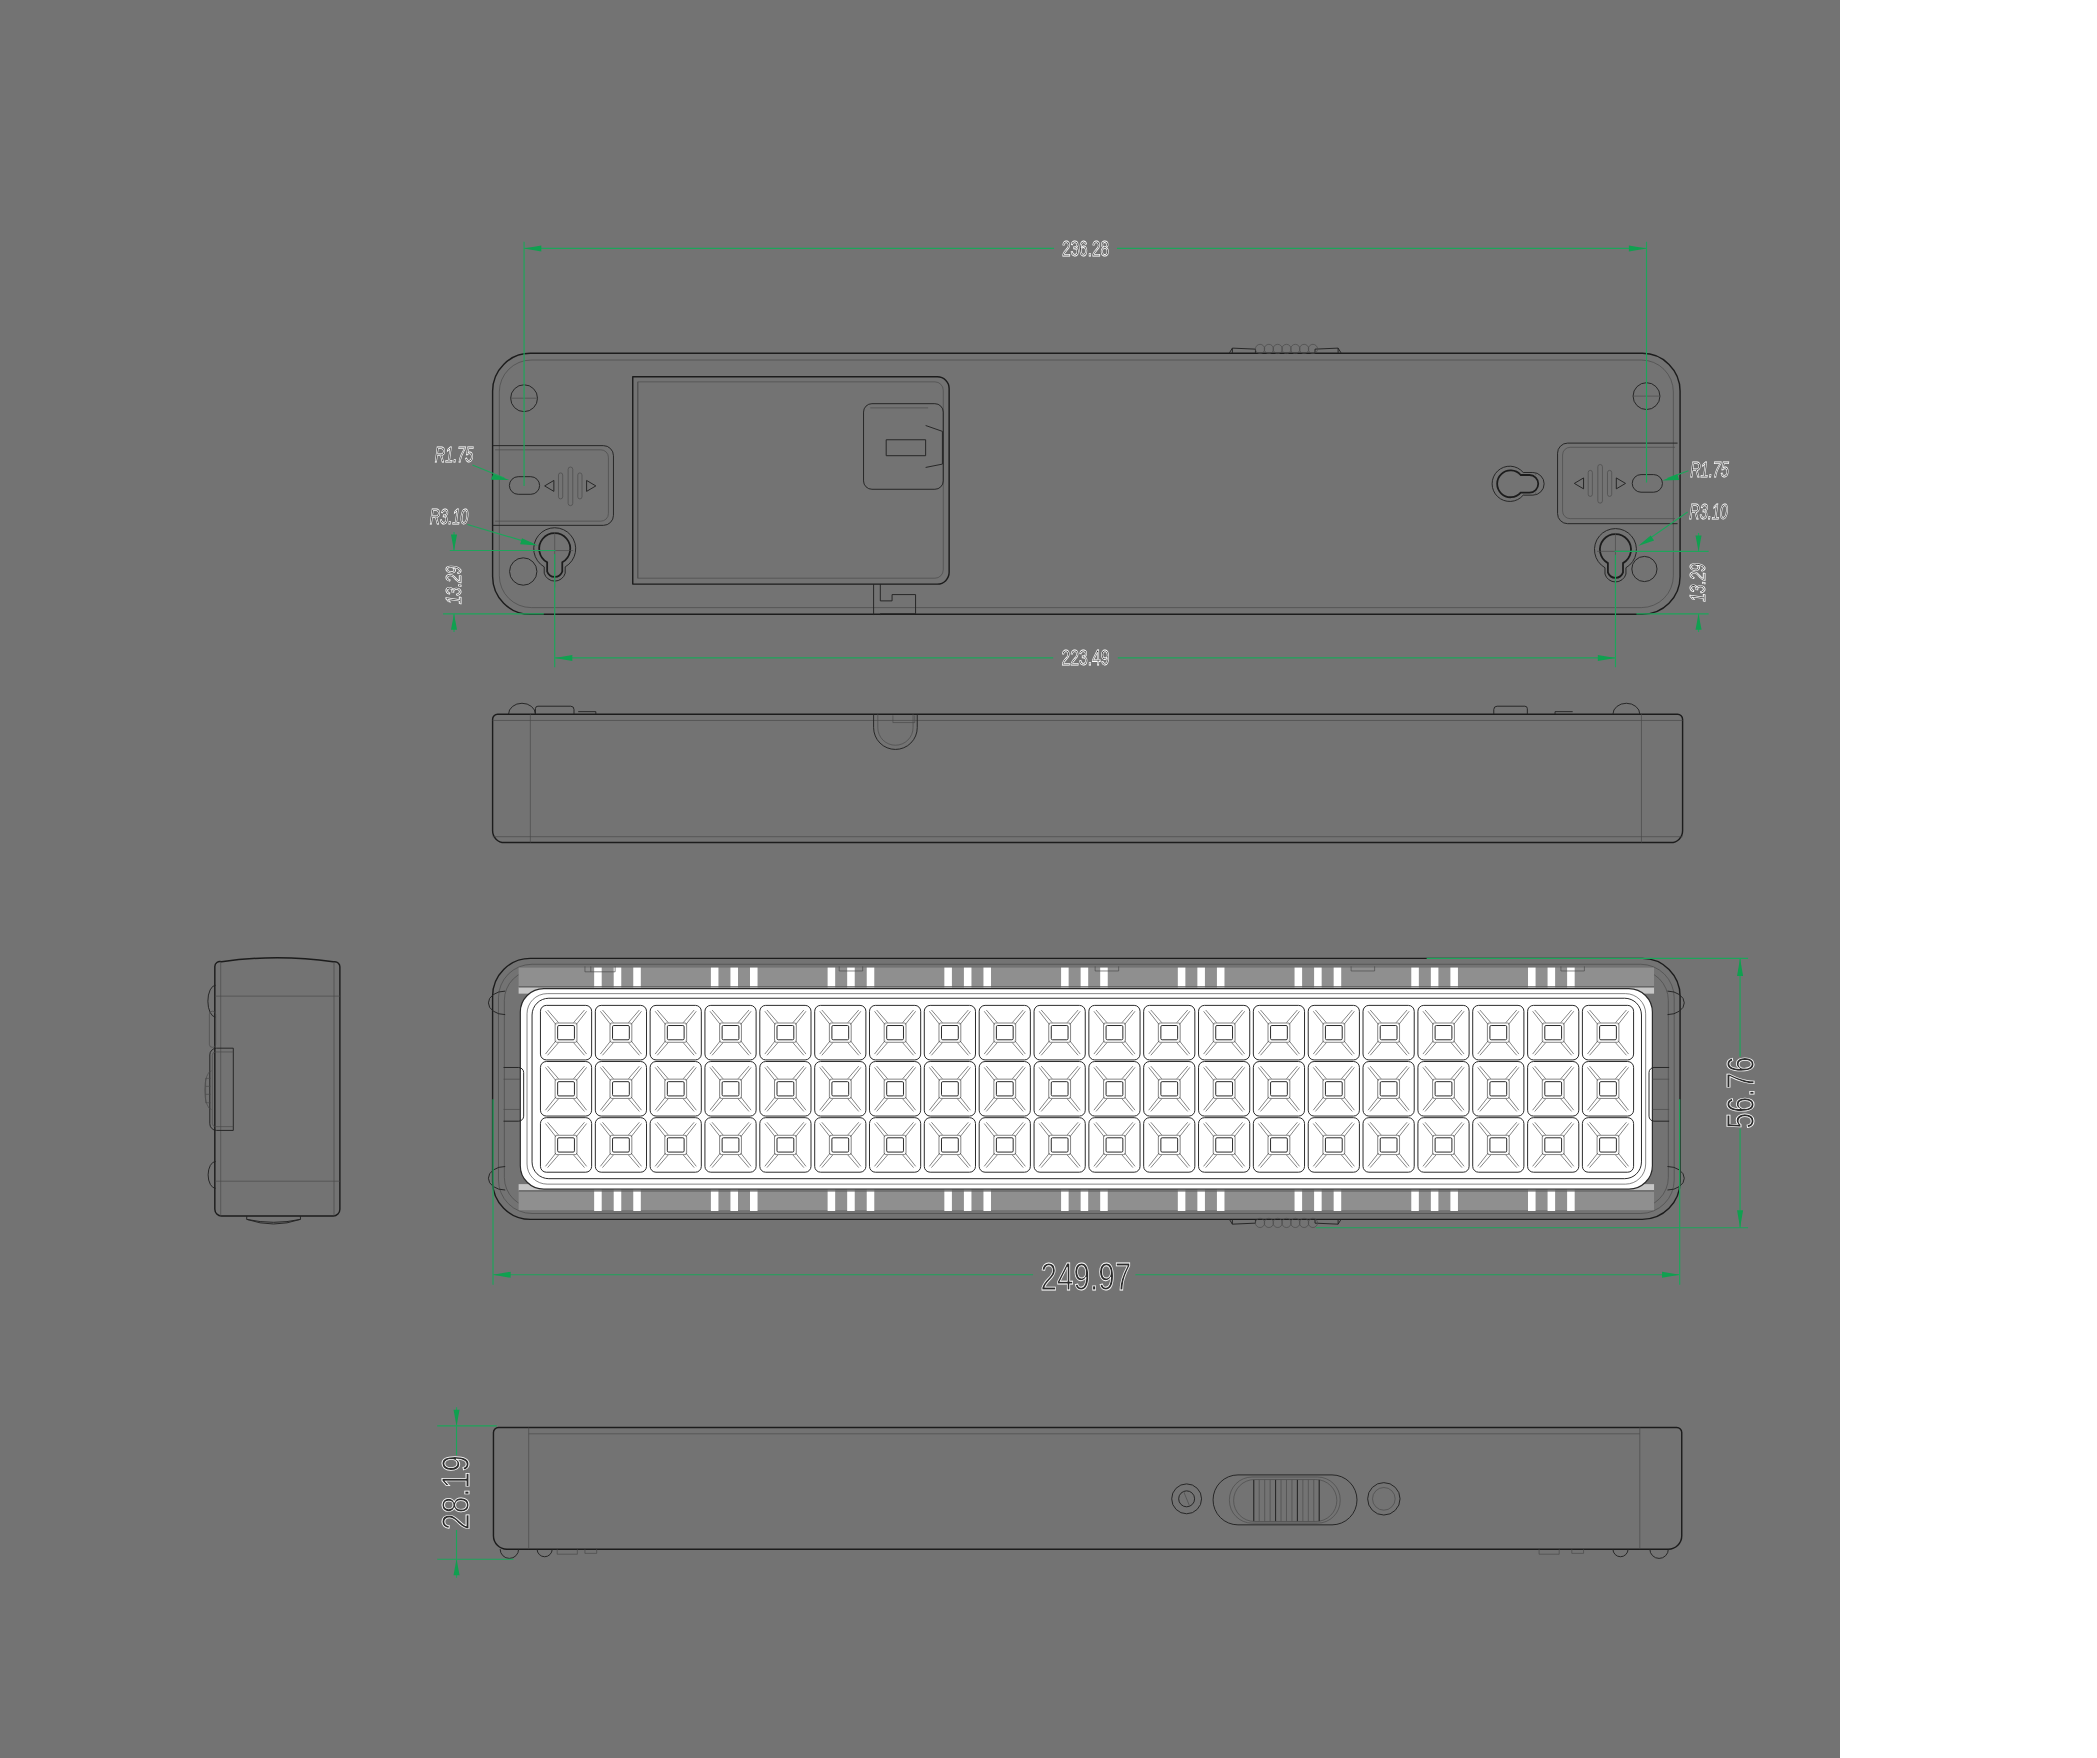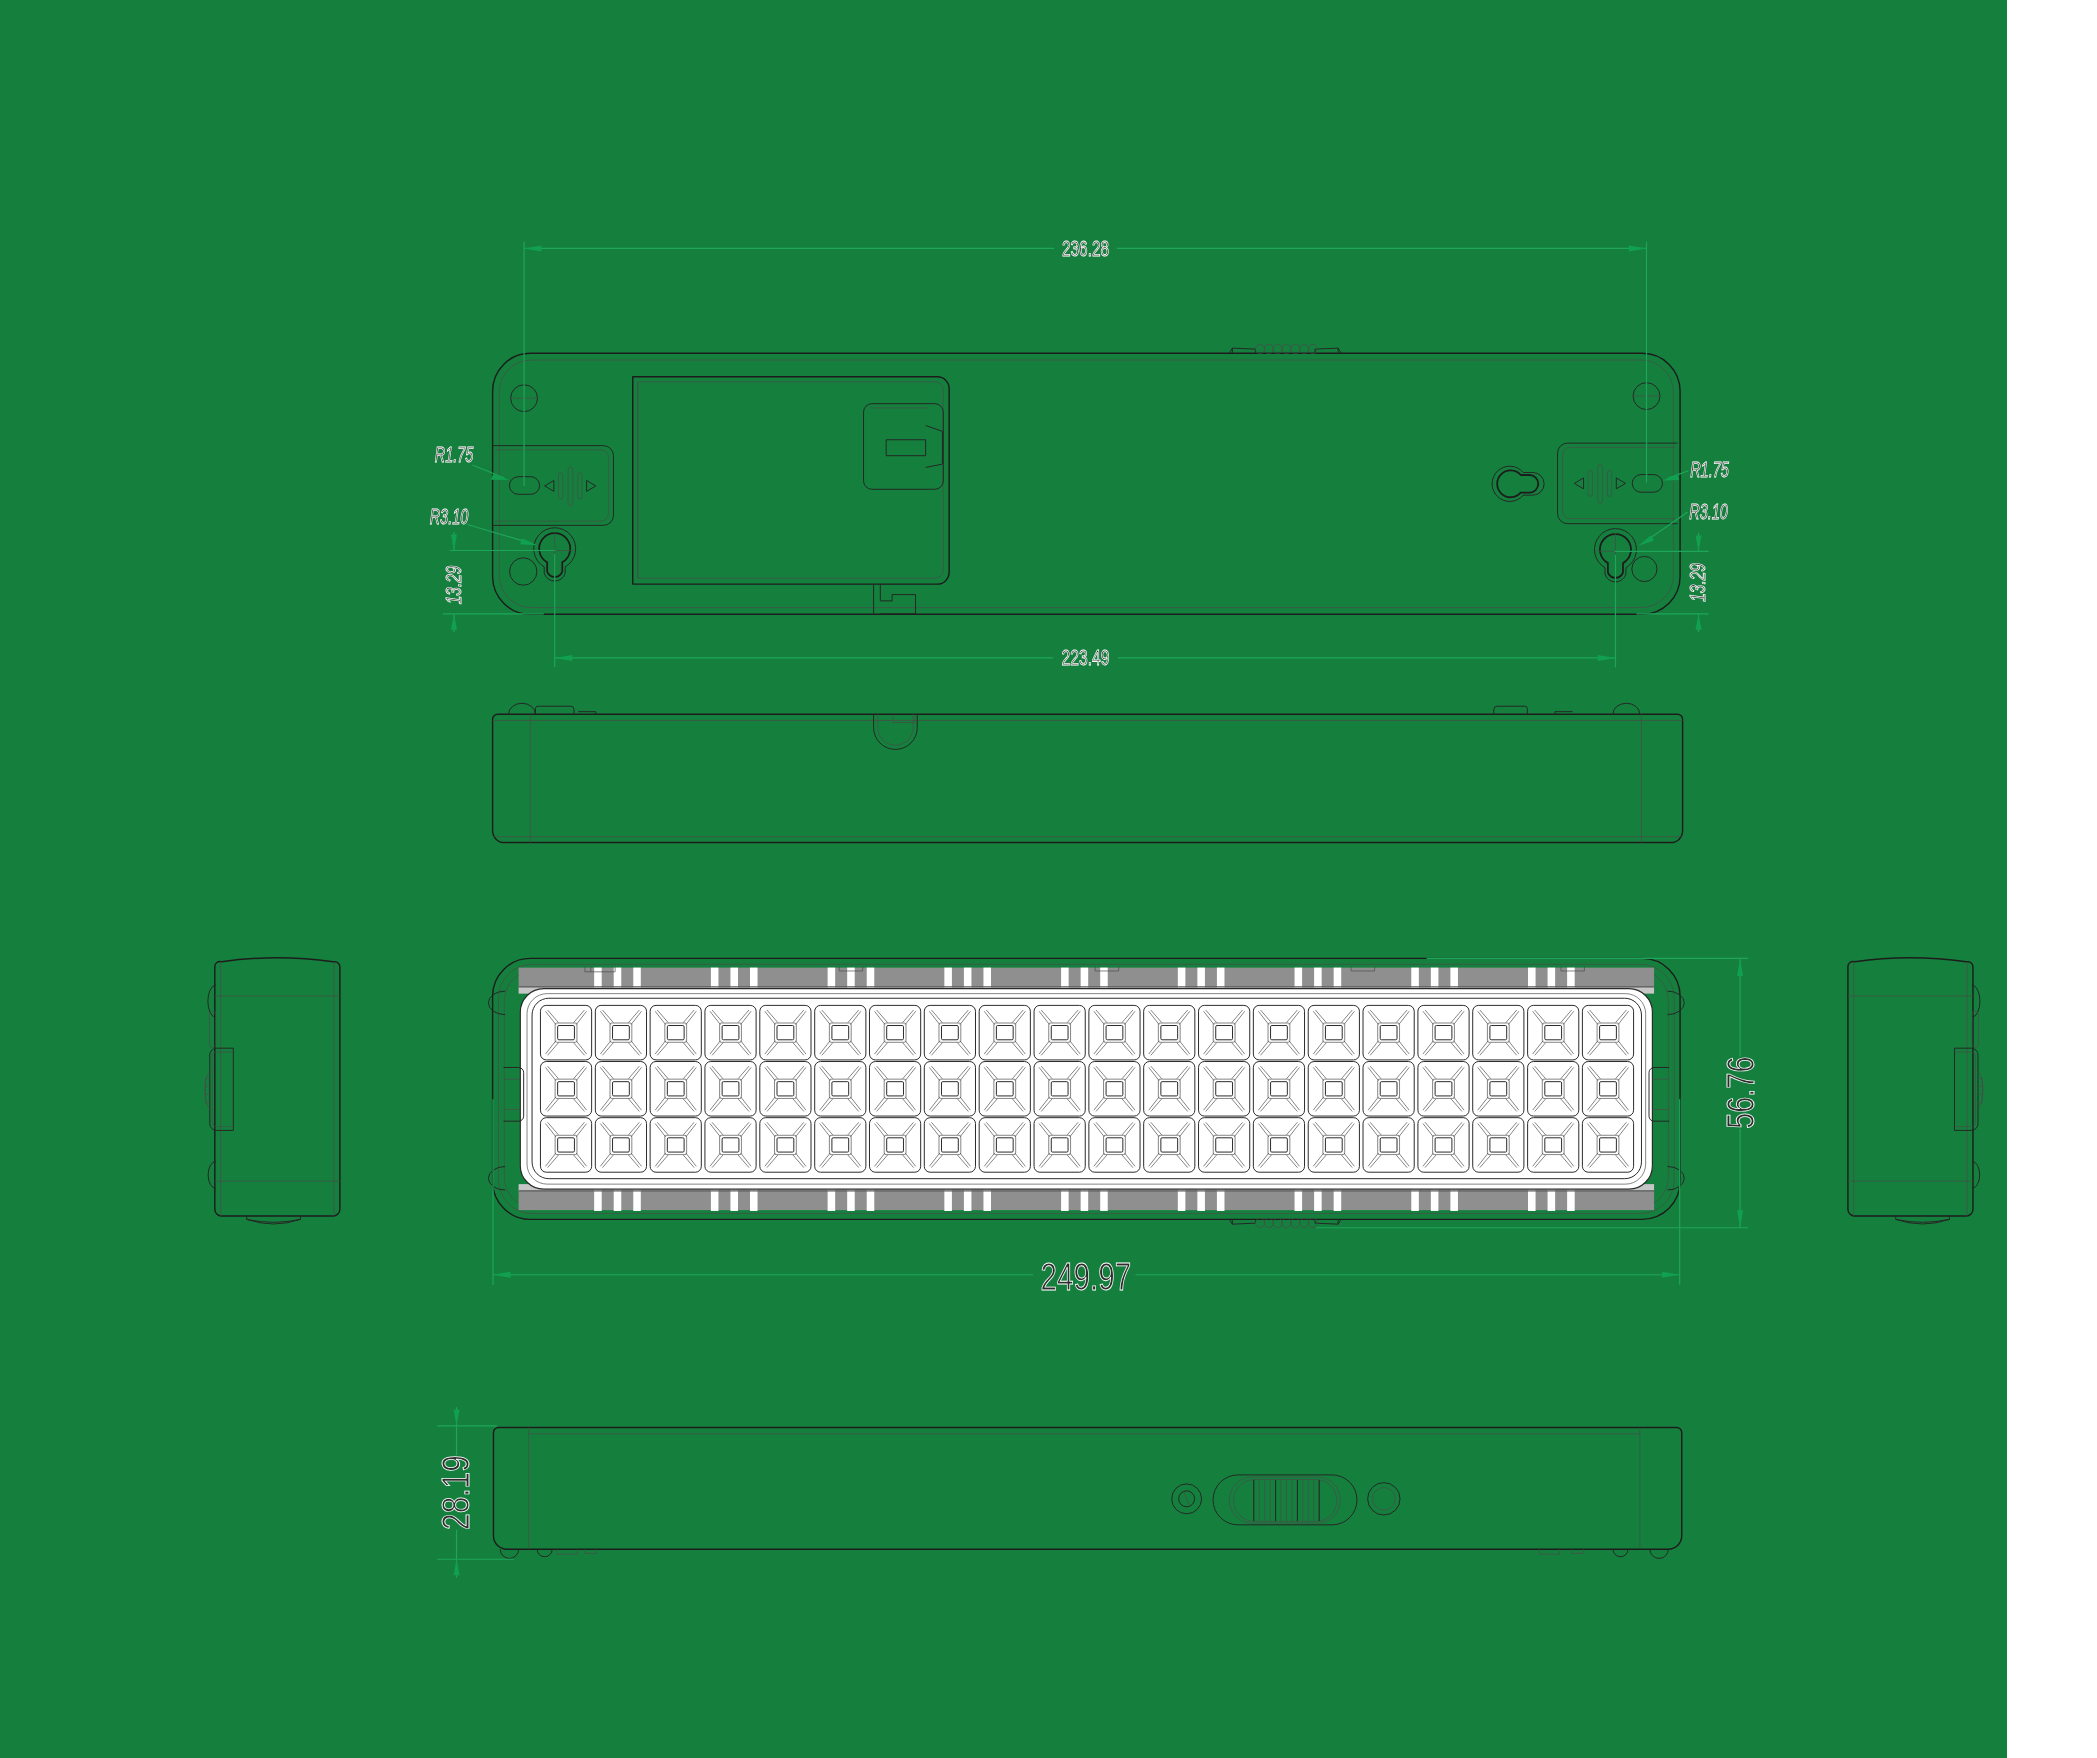--- a/index.html
+++ b/index.html
@@ -1,16 +1,16 @@
 <!DOCTYPE html>
 <html style="font-size:13.4px"><head>
 <meta charset="utf-8">
 <style>
   html,body{margin:0;padding:0;background:#ffffff;}
-  .page{width:2007px;height:1759px;position:relative;background:#15803d;overflow:hidden;text-decoration:underline;}
+  .page{width:1840px;height:1759px;position:relative;background:#737373;overflow:hidden;text-decoration:underline;}
   svg{position:absolute;left:0;top:0;}
   .o{stroke:#1c1c1c;stroke-width:1.7;fill:none;stroke-linejoin:round;}
   .m{stroke:#242424;stroke-width:1.15;fill:none;stroke-linejoin:round;}
   .t{stroke:#4a4a4a;stroke-width:0.8;fill:none;stroke-linejoin:round;}
   .g{stroke:#1ea55b;stroke-width:1.4;fill:none;}
   .ga{fill:#10a050;stroke:none;}
   .dt{font-family:"Liberation Sans",sans-serif;fill:#2d2d2d;stroke:#ffffff;stroke-width:1.05;}
   .it{font-style:italic;}
 </style>
 </head>

